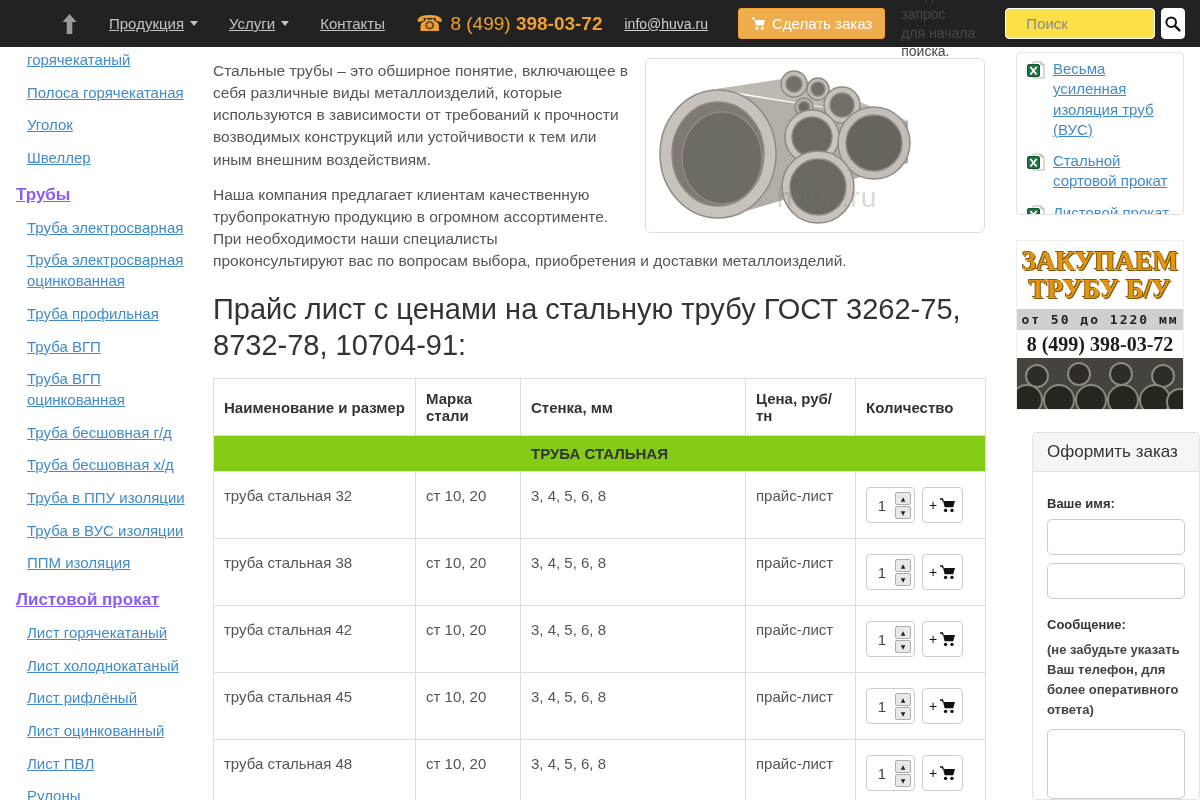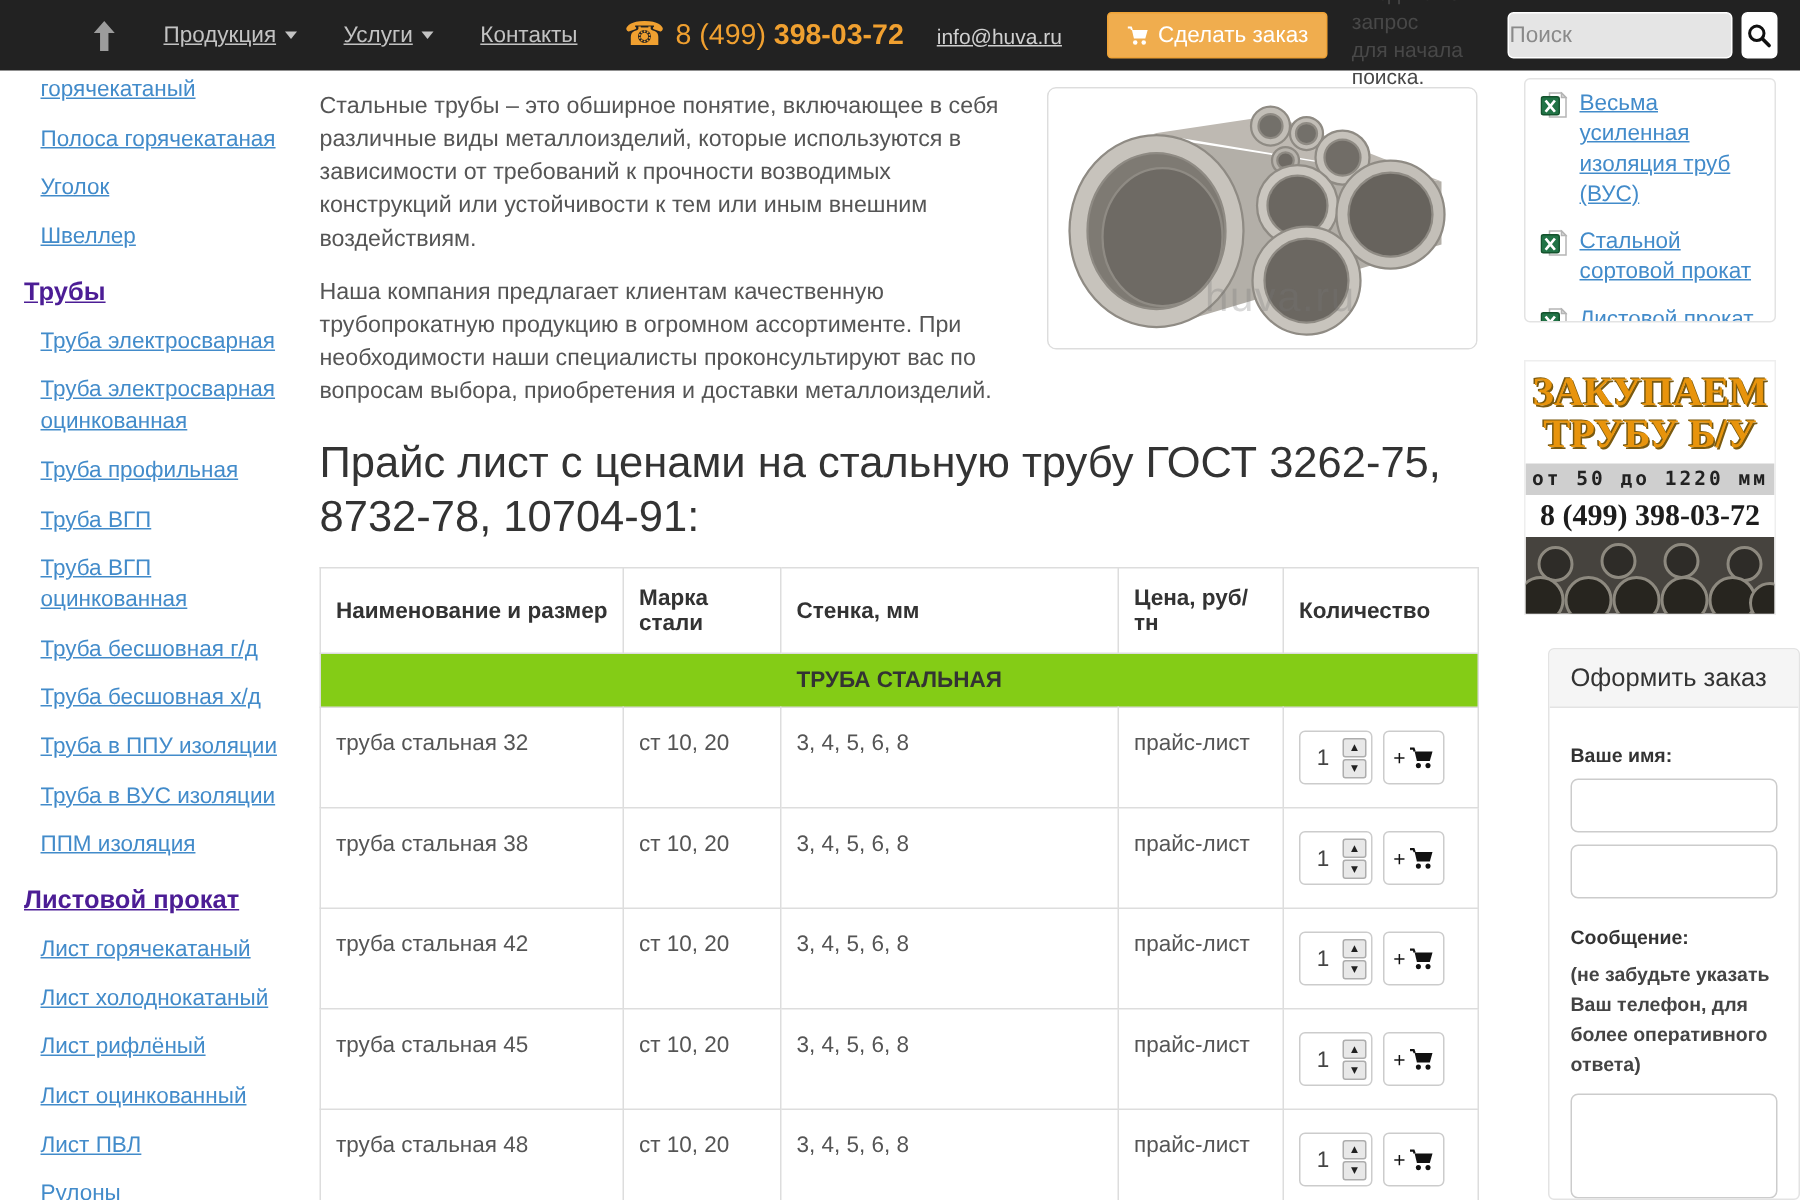--- a/index.html
+++ b/index.html
@@ -19,35 +19,35 @@
   .phone-block { margin-left:31px; display:flex; align-items:center; color:#f0a030; white-space:nowrap; }
   .phone-glyph { font-family:"DejaVu Sans", sans-serif; font-size:22px; line-height:1; margin-right:7px; color:#f0a030; }
   .phone-num { font-size:19px; }
   .phone-num b { font-weight:bold; }
   .email-link { margin-left:22px; color:#cfcfcf; font-size:14px; text-decoration:underline; }
   .order-btn { margin-left:30px; background:#f0ad4e; border:1px solid #eea236; border-radius:3px;
                color:#fff; font-size:15px; padding:6px 12px; display:inline-flex; align-items:center;
                gap:6px; cursor:pointer; white-space:nowrap; }
   .search-hint { margin-left:16px; width:160px; color:#484848; font-size:14px; line-height:1.35; }
   .search-box { margin-left:8px; width:150px; height:31px; border:1px solid #fff; border-radius:4px;
-                background:#e5e5e5; font-size:15px; color:#777; padding:0 0; }
+                background:#fde047; font-size:15px; color:#777; padding:0 20px; }
   .search-box::placeholder { color:#8a8a8a; }
   .search-btn { margin-left:6px; width:38px; height:31px; background:#fff; border:1px solid #fff;
                 border-radius:4px; display:flex; align-items:center; justify-content:center; cursor:pointer; }
 
   
   .sidebar { position:absolute; left:16px; top:50px; width:186px; }
   .side-link { display:block; color:#428bca; font-size:15px; line-height:1.38; text-decoration:underline;
                margin:0 0 12px 11px; }
   .side-header { display:block; font-weight:bold; font-size:17px; margin:16px 0 13px 0; }
-  .side-header.link { color:#4c1d95; }
+  .side-header.link { color:#8b5cf6; }
 
   
   .main { position:absolute; left:213px; top:47px; width:772px; }
-  .photo-box { float:right; width:287px; height:175px; margin:11px 0 10px 14px; border:1px solid #ddd;
+  .photo-box { float:right; width:340px; height:175px; margin:11px 0 10px 14px; border:1px solid #ddd;
                border-radius:6px; background:#fff; position:relative; overflow:hidden; }
   .watermark { position:absolute; left:50%; bottom:18px; transform:translateX(-38%);
                font-size:28px; color:rgba(120,120,120,0.28); letter-spacing:1px; }
   .main p { font-size:15.5px; line-height:1.43; color:#555; margin:13px 0 10px 0; }
   .main h1 { font-size:29px; font-weight:400; color:#333; line-height:1.22; margin:20px 0 15px 0; clear:none; }
 
   
   table.price { width:772px; border-collapse:collapse; table-layout:fixed; }
   table.price th, table.price td { border:1px solid #ddd; text-align:left; }
   table.price th { font-size:15px; color:#333; font-weight:bold; padding:11px 10px; }

